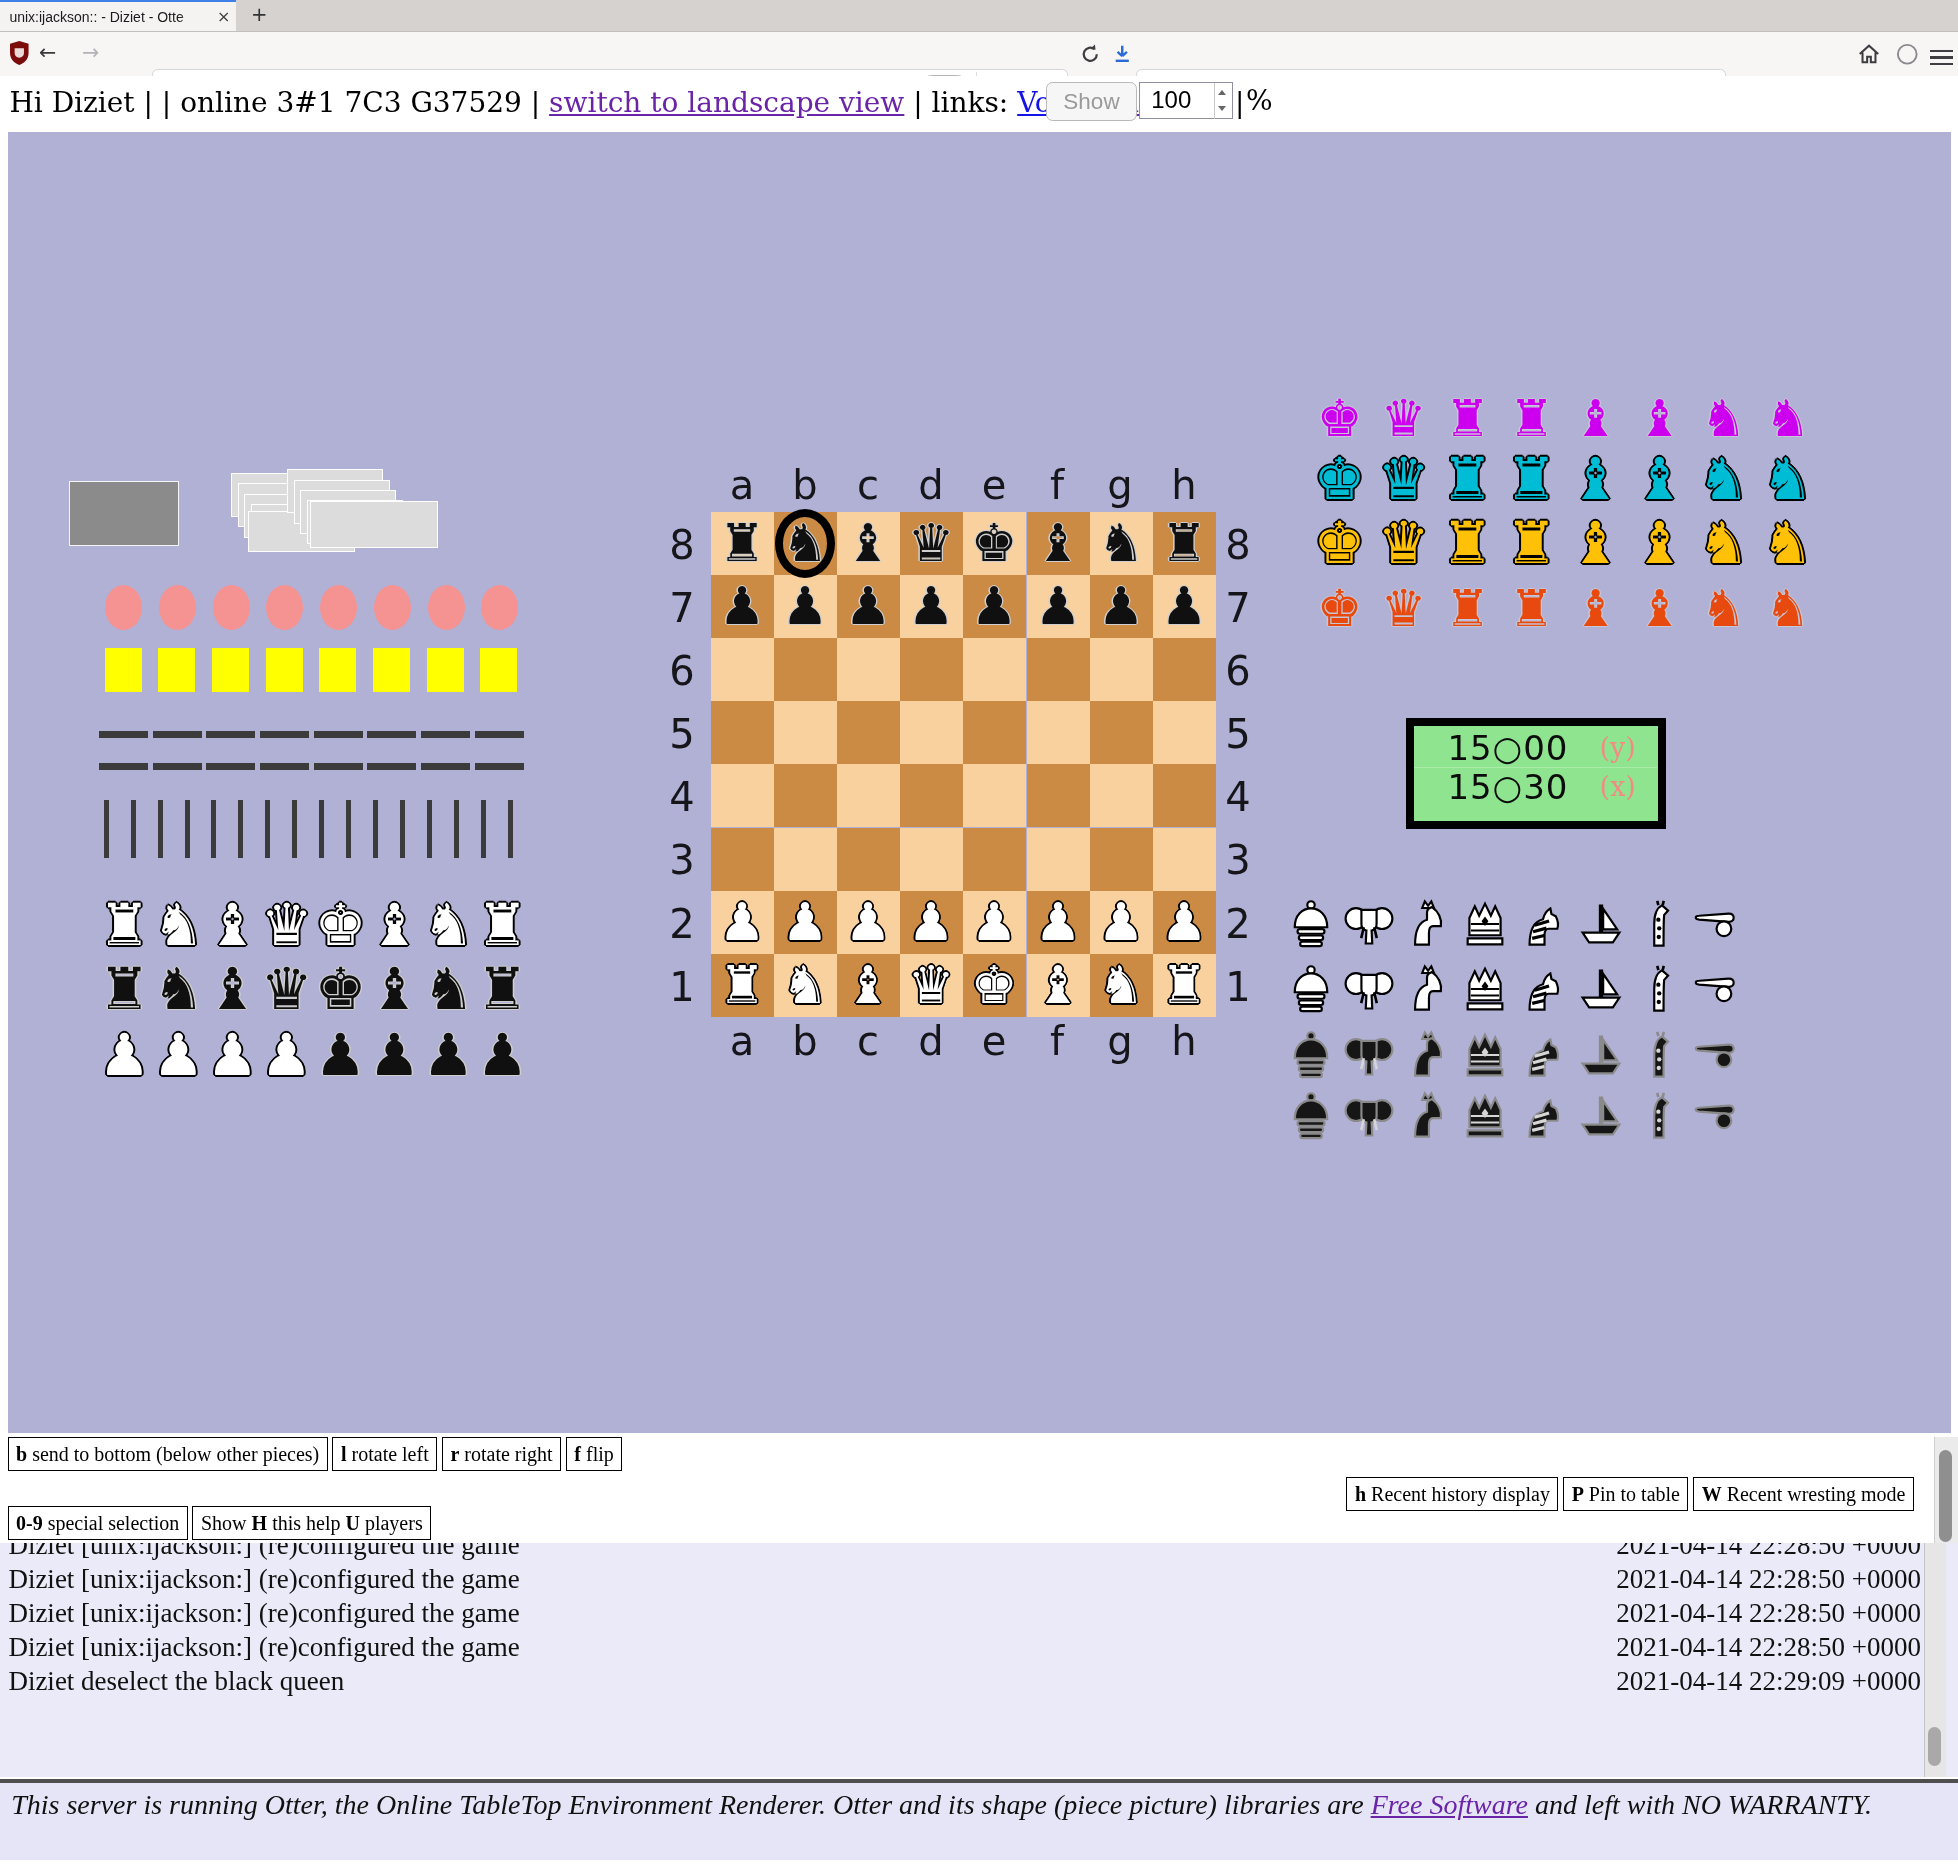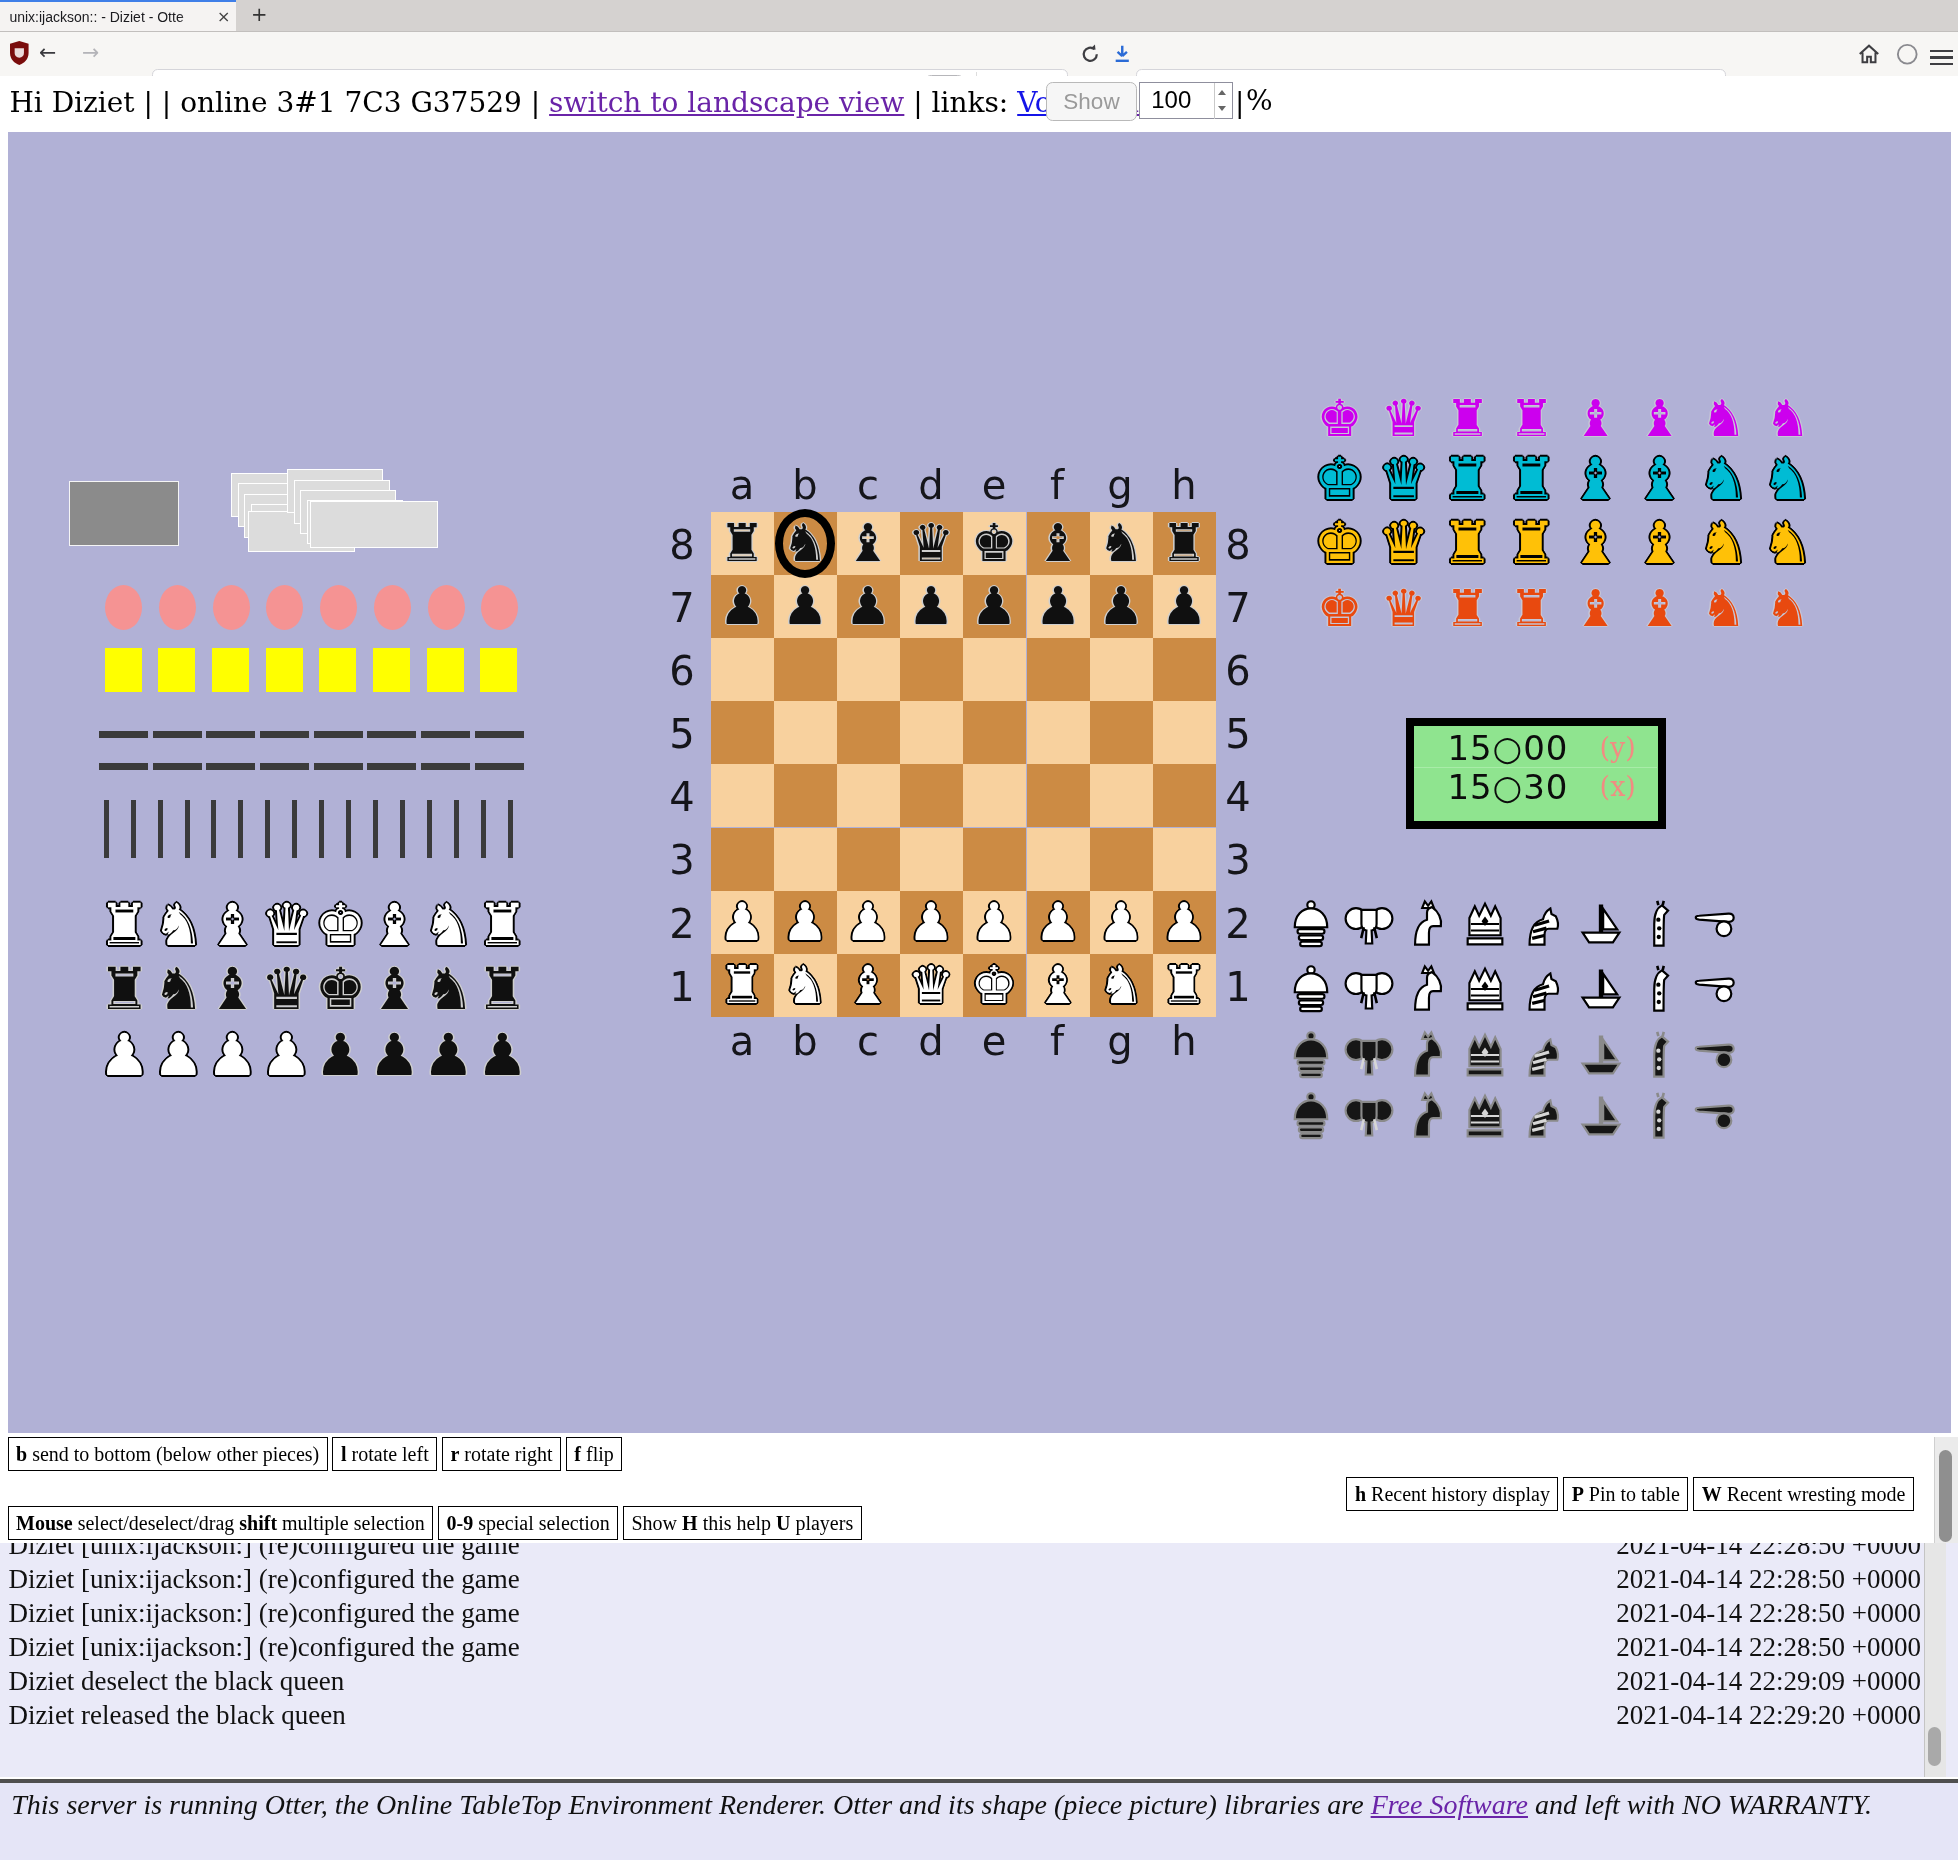--- a/index.html
+++ b/index.html
@@ -712,21 +712,20 @@
     <div class="kbox"><b>l</b><span> rotate left</span></div>
     <div class="kbox"><b>r</b><span> rotate right</span></div>
     <div class="kbox"><b>f</b><span> flip</span></div>
   </div>
 <div id="ctrl-row2" class="krow" style="right:44px;top:1477px">
     <div class="kbox"><b>h</b><span> Recent history display</span></div>
     <div class="kbox"><b>P</b><span> Pin to table</span></div>
     <div class="kbox"><b>W</b><span> Recent wresting mode</span></div>
   </div>
 <div id="ctrl-row3" class="krow" style="left:7.5px;top:1506px">
-    <div class="kbox"><b>Mouse</b><span> select/deselect/drag </span><b>shift</b><span> multiple selection</span></div>
     <div class="kbox"><b>0-9</b><span> special selection</span></div>
     <div class="kbox"><span>Show </span><b>H</b><span> this help </span><b>U</b><span> players</span></div>
   </div>
 
 <div id="log">
   <div id="log-inner">
       <div class="logrow">
         <span>Diziet [unix:ijackson:] (re)configured the game</span>
         <span class="ts">2021-04-14 22:28:50 +0000</span>
       </div>
@@ -739,24 +738,20 @@
         <span class="ts">2021-04-14 22:28:50 +0000</span>
       </div>
       <div class="logrow">
         <span>Diziet [unix:ijackson:] (re)configured the game</span>
         <span class="ts">2021-04-14 22:28:50 +0000</span>
       </div>
       <div class="logrow">
         <span>Diziet deselect the black queen</span>
         <span class="ts">2021-04-14 22:29:09 +0000</span>
       </div>
-      <div class="logrow">
-        <span>Diziet released the black queen</span>
-        <span class="ts">2021-04-14 22:29:20 +0000</span>
-      </div>
     </div>
 </div>
 <div id="pg-track"></div>
 <div id="pg-thumb"></div>
 <div id="log-track"></div>
 <div id="log-thumb"></div>
 
 <div id="hr-sep"></div>
 <div id="footer"><span>This server is running Otter, the Online TableTop Environment Renderer. Otter and its shape (piece picture) libraries are </span><a class="lnk purple">Free Software</a><span> and left with NO WARRANTY.</span></div>
 

